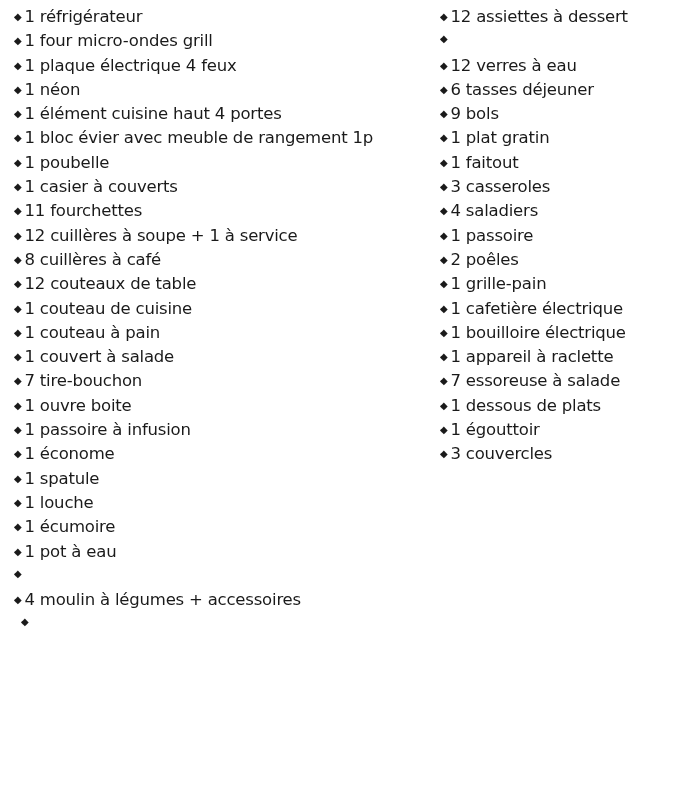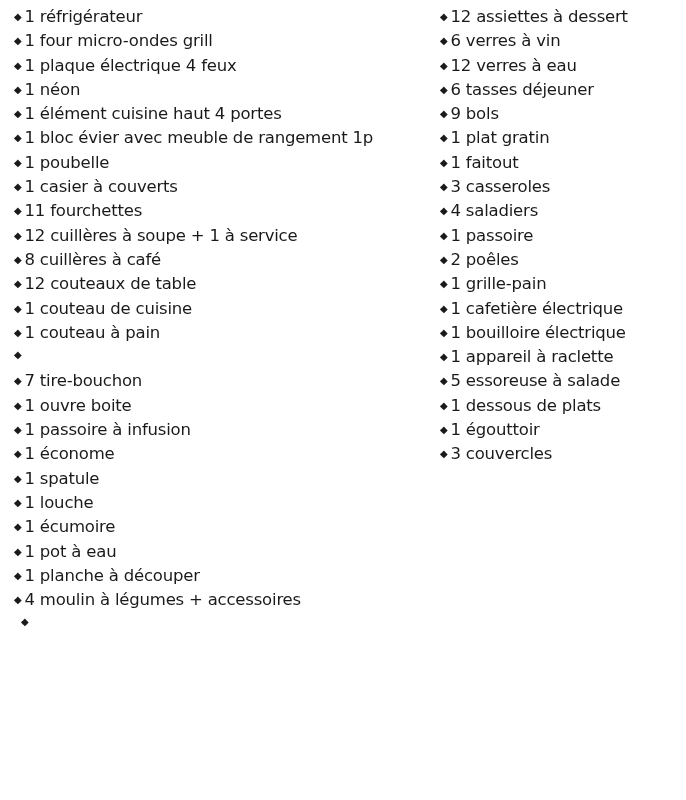--- a/index.html
+++ b/index.html
@@ -122,20 +122,21 @@
         <span class="item-text">1 couteau de cuisine</span>
       </div>
 
       <div class="line">
         <span class="bullet">◆</span>
         <span class="item-text">1 couteau à pain</span>
       </div>
 
       <div class="line">
         <span class="bullet">◆</span>
+        <span class="item-text">1 couvert à salade</span>
       </div>
 
       <div class="line">
         <span class="bullet">◆</span>
         <span class="item-text">7 tire-bouchon</span>
       </div>
 
       <div class="line">
         <span class="bullet">◆</span>
         <span class="item-text">1 ouvre boite</span>
@@ -166,21 +167,20 @@
         <span class="item-text">1 écumoire</span>
       </div>
 
       <div class="line">
         <span class="bullet">◆</span>
         <span class="item-text">1 pot à eau</span>
       </div>
 
       <div class="line">
         <span class="bullet">◆</span>
-        <span class="item-text">1 planche à découper</span>
       </div>
 
       <div class="line">
         <span class="bullet">◆</span>
         <span class="item-text">4 moulin à légumes + accessoires</span>
       </div>
 
       <div class="line">
         <span class="bullet">◆</span>
       </div>
@@ -188,21 +188,20 @@
 
   <div class="column column-right">
 
       <div class="line">
         <span class="bullet">◆</span>
         <span class="item-text">12 assiettes à dessert</span>
       </div>
 
       <div class="line">
         <span class="bullet">◆</span>
-        <span class="item-text">6 verres à vin</span>
       </div>
 
       <div class="line">
         <span class="bullet">◆</span>
         <span class="item-text">12 verres à eau</span>
       </div>
 
       <div class="line">
         <span class="bullet">◆</span>
         <span class="item-text">6 tasses déjeuner</span>
@@ -258,21 +257,21 @@
         <span class="item-text">1 bouilloire électrique</span>
       </div>
 
       <div class="line">
         <span class="bullet">◆</span>
         <span class="item-text">1 appareil à raclette</span>
       </div>
 
       <div class="line">
         <span class="bullet">◆</span>
-        <span class="item-text">5 essoreuse à salade</span>
+        <span class="item-text">7 essoreuse à salade</span>
       </div>
 
       <div class="line">
         <span class="bullet">◆</span>
         <span class="item-text">1 dessous de plats</span>
       </div>
 
       <div class="line">
         <span class="bullet">◆</span>
         <span class="item-text">1 égouttoir</span>

